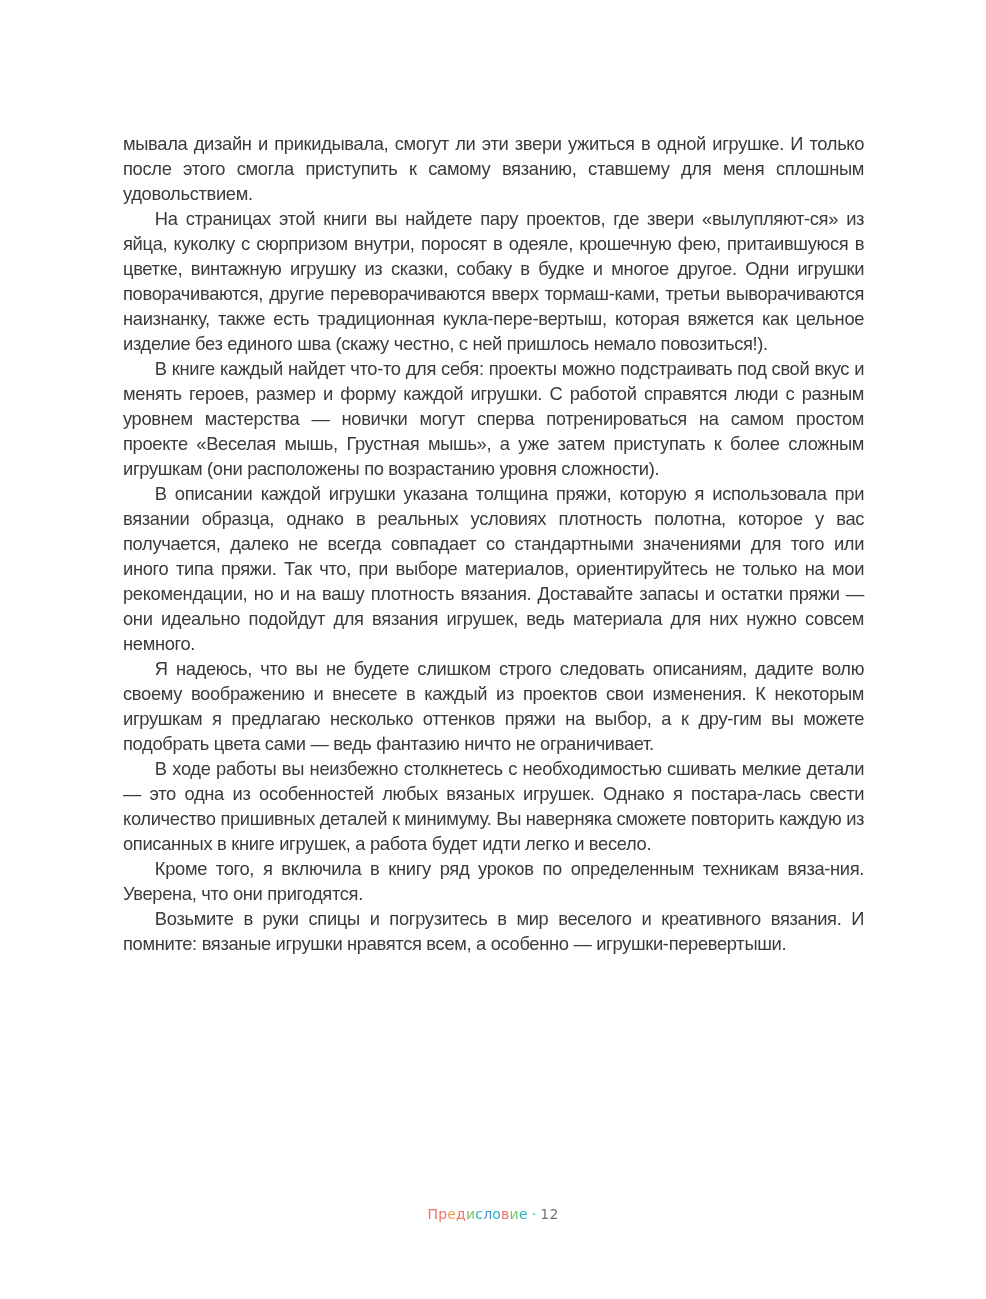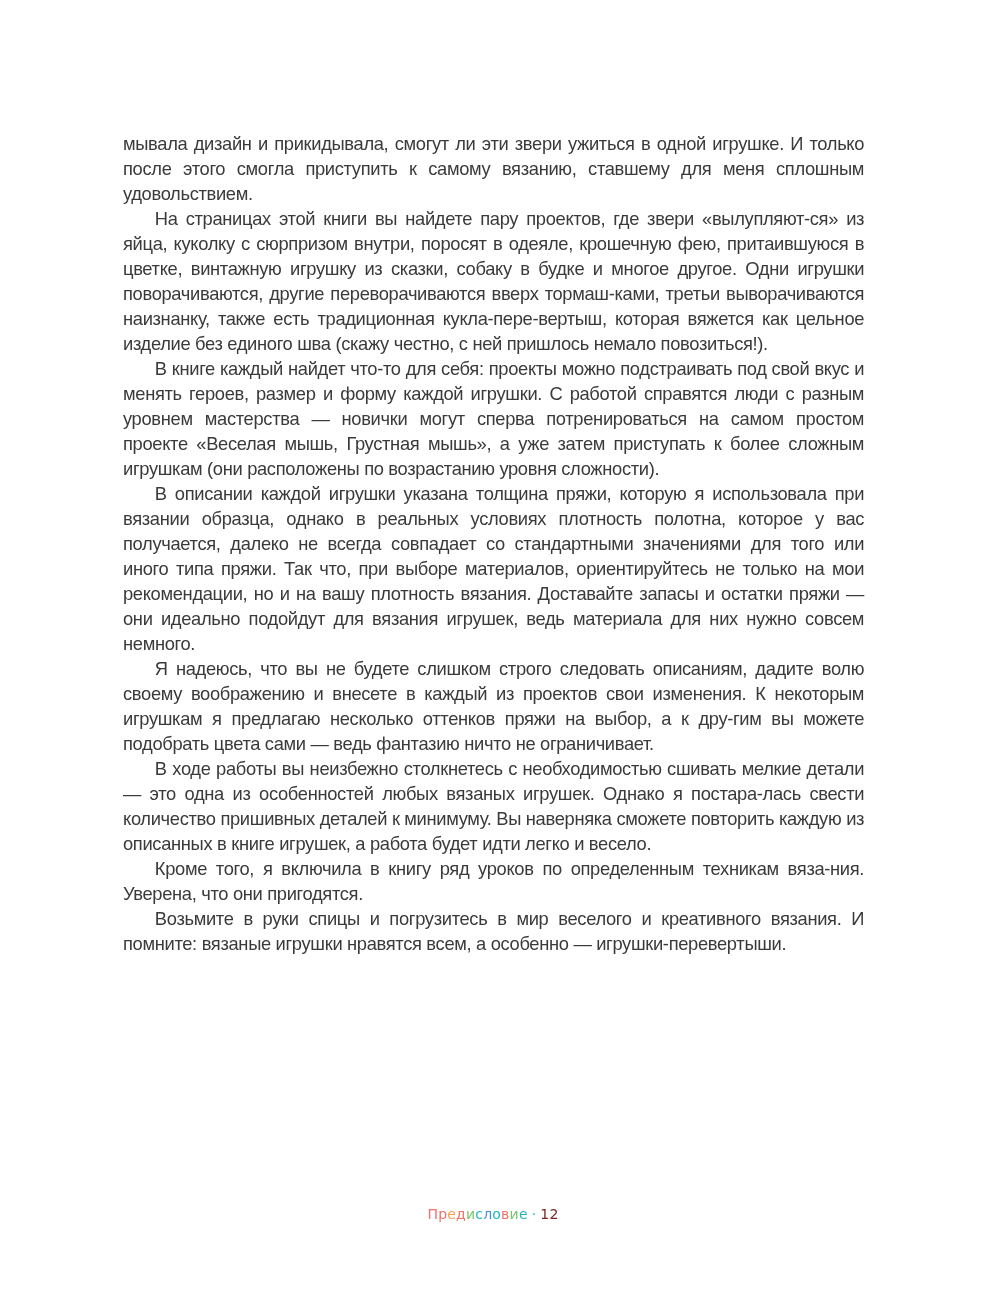--- a/index.html
+++ b/index.html
@@ -11,21 +11,21 @@
     letter-spacing: -0.35px; word-spacing: 0px;
     transform: scaleX(0.965); transform-origin: left top;
   }
   .page p { margin: 0; text-align: justify; text-align-last: auto; }
   .page p.indent { text-indent: 33px; }
   .footer {
     position: absolute; top: 1206px; left: 0; width: 986px; text-align: center;
     font-family: "DejaVu Sans", sans-serif; font-size: 14px; letter-spacing: 0.2px;
   }
   .footer .sep { color: #1fb6c1; margin: 0 4px; }
-  .footer .num { color: #7f1d1d; }
+  .footer .num { color: #737373; }
 </style>
 </head>
 <body>
 
 <div class="page">
   <p>мывала дизайн и прикидывала, смогут ли эти звери ужиться в одной игрушке. И только после этого смогла приступить к самому вязанию, ставшему для меня сплошным удовольствием.</p>
   <p class="indent">На страницах этой книги вы найдете пару проектов, где звери «вылупляют-ся» из яйца, куколку с сюрпризом внутри, поросят в одеяле, крошечную фею, притаившуюся в цветке, винтажную игрушку из сказки, собаку в будке и многое другое. Одни игрушки поворачиваются, другие переворачиваются вверх тормаш-ками, третьи выворачиваются наизнанку, также есть традиционная кукла-пере-вертыш, которая вяжется как цельное изделие без единого шва (скажу честно, с ней пришлось немало повозиться!).</p>
   <p class="indent">В книге каждый найдет что-то для себя: проекты можно подстраивать под свой вкус и менять героев, размер и форму каждой игрушки. С работой справятся люди с разным уровнем мастерства — новички могут сперва потренироваться на самом простом проекте «Веселая мышь, Грустная мышь», а уже затем приступать к более сложным игрушкам (они расположены по возрастанию уровня сложности).</p>
   <p class="indent">В описании каждой игрушки указана толщина пряжи, которую я использовала при вязании образца, однако в реальных условиях плотность полотна, которое у вас получается, далеко не всегда совпадает со стандартными значениями для того или иного типа пряжи. Так что, при выборе материалов, ориентируйтесь не только на мои рекомендации, но и на вашу плотность вязания. Доставайте запасы и остатки пряжи — они идеально подойдут для вязания игрушек, ведь материала для них нужно совсем немного.</p>
   <p class="indent">Я надеюсь, что вы не будете слишком строго следовать описаниям, дадите волю своему воображению и внесете в каждый из проектов свои изменения. К некоторым игрушкам я предлагаю несколько оттенков пряжи на выбор, а к дру-гим вы можете подобрать цвета сами — ведь фантазию ничто не ограничивает.</p>

